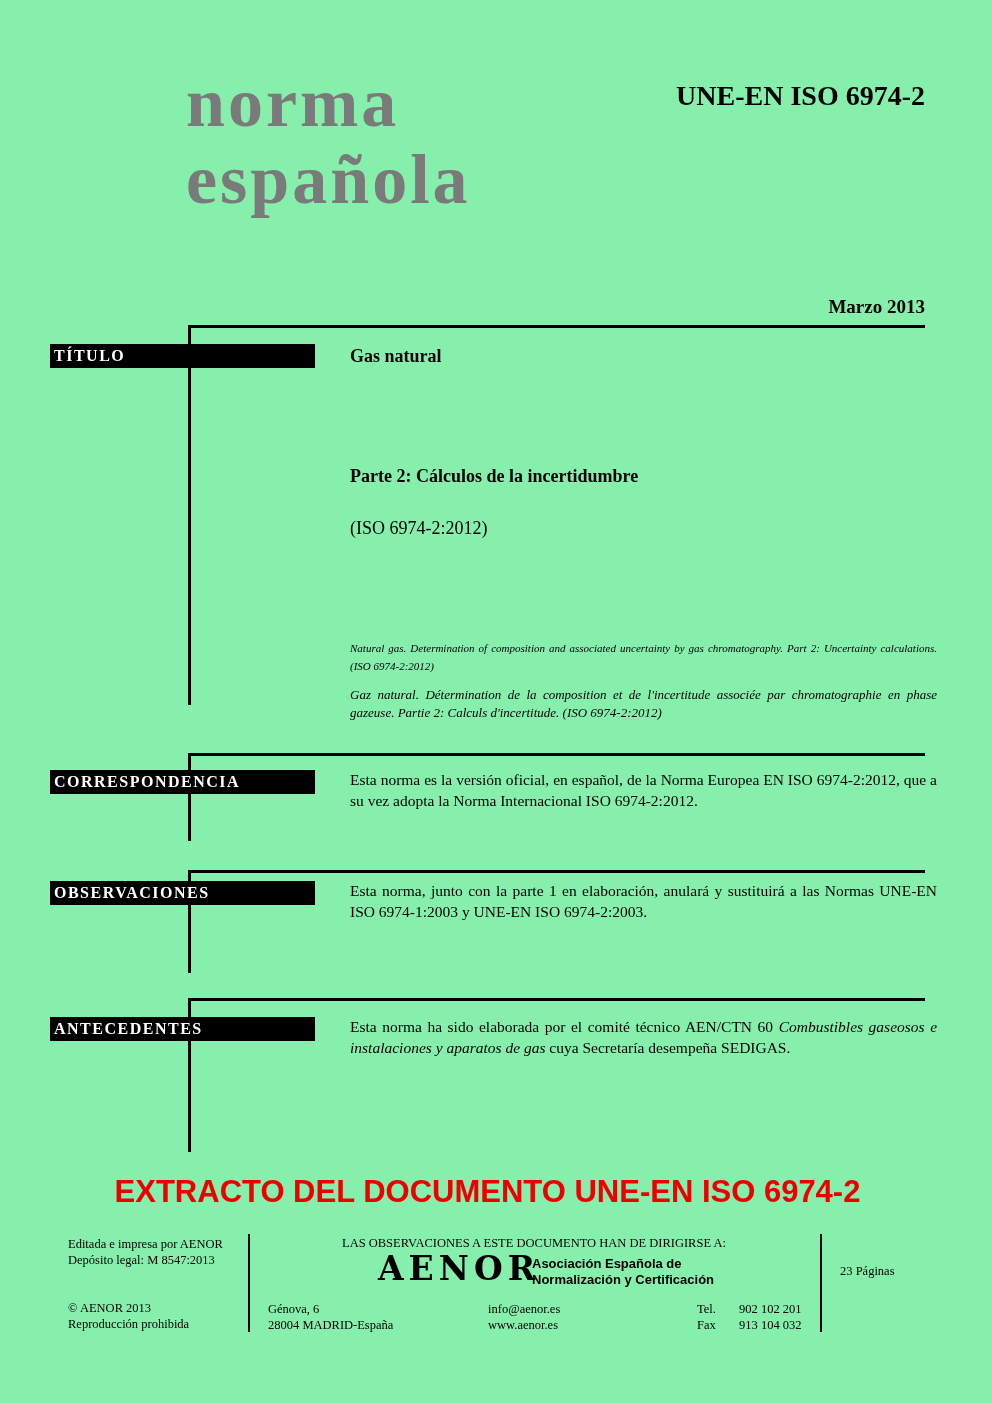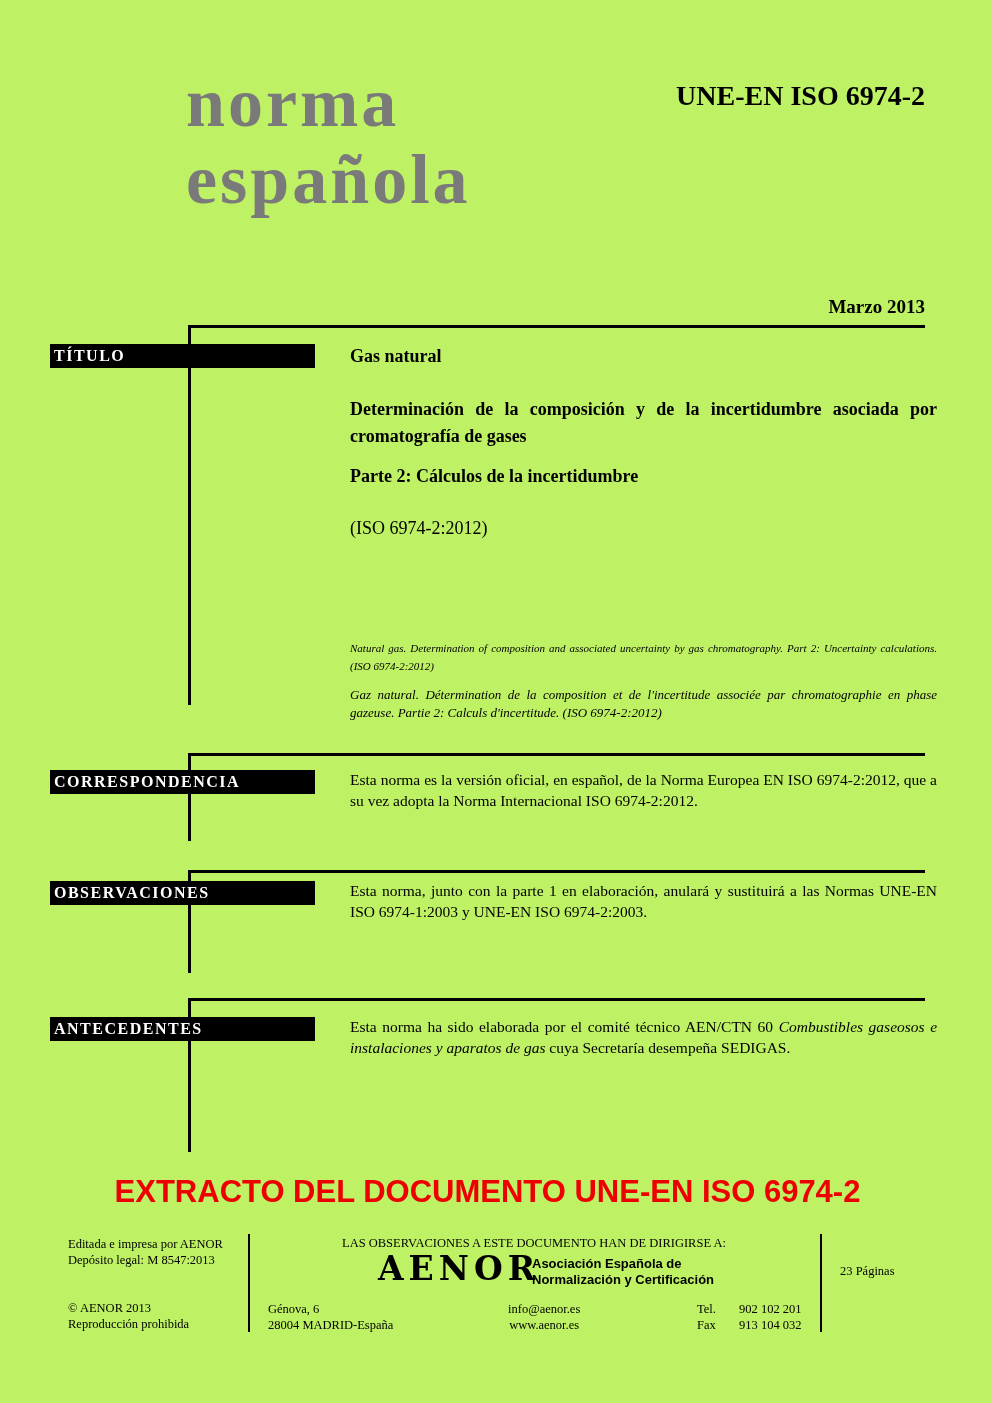--- a/index.html
+++ b/index.html
@@ -1,18 +1,18 @@
 <!DOCTYPE html>
 <html><head>
 <meta charset="utf-8">
 <style>
   html,body { margin:0; padding:0; background:#e8e8e8; }
   .page {
     position:relative; width:992px; height:1403px; margin:0 auto;
-    background:#bef264; overflow:hidden;
+    background:#86efac; overflow:hidden;
     font-family:"Liberation Serif", serif; color:#000;
   }
   
   .logo {
     position:absolute; left:186px; top:64px;
     font-size:70px; line-height:77px; font-weight:bold;
     color:#7a7a7a; letter-spacing:3px;
   }
   .doc-code {
     position:absolute; right:67px; top:80px;
@@ -75,21 +75,21 @@
     position:absolute; left:378px; top:1252px;
     font-family:"DejaVu Serif", serif; font-weight:bold;
     font-size:33px; letter-spacing:5px; line-height:33px;
   }
   .f-org {
     position:absolute; left:532px; top:1256px;
     font-family:"Liberation Sans", sans-serif; font-weight:bold;
     font-size:13px; line-height:15.5px;
   }
   .f-addr  { position:absolute; left:268px; top:1301px; }
-  .f-mail  { position:absolute; left:508px; top:1301px;text-align:center; }
+  .f-mail  { position:absolute; left:488px; top:1301px; }
   .f-tels  { position:absolute; left:697px; top:1301px; }
   .f-tels .lbl { display:inline-block; width:42px; }
   .f-pages { position:absolute; left:840px; top:1264px; font-size:12.5px; }
   p { margin:0; }
 </style>
 </head>
 <body>
 
 <div class="page">
 
@@ -108,21 +108,20 @@
   <div class="vrule vr-obs"></div>
   <div class="hrule rule-ant"></div>
   <div class="vrule vr-ant"></div>
 
   <div class="section-bar bar-titulo">TÍTULO</div>
   <div class="section-bar bar-corr">CORRESPONDENCIA</div>
   <div class="section-bar bar-obs">OBSERVACIONES</div>
   <div class="section-bar bar-ant">ANTECEDENTES</div>
 
   <p class="col t-subject">Gas natural</p>
-  <p class="col t-title">Determinación de la composición y de la incertidumbre asociada por cromatografía de gases</p>
   <p class="col t-part">Parte 2: Cálculos de la incertidumbre</p>
   <p class="col t-iso">(ISO 6974-2:2012)</p>
   <p class="col t-en">Natural gas. Determination of composition and associated uncertainty by gas chromatography. Part 2: Uncertainty calculations. (ISO 6974-2:2012)</p>
   <p class="col t-fr">Gaz natural. Détermination de la composition et de l'incertitude associée par chromatographie en phase gazeuse. Partie 2: Calculs d'incertitude. (ISO 6974-2:2012)</p>
 
   <p class="col t-corr">Esta norma es la versión oficial, en español, de la Norma Europea EN ISO 6974-2:2012, que a su vez adopta la Norma Internacional ISO 6974-2:2012.</p>
   <p class="col t-obs">Esta norma, junto con la parte 1 en elaboración, anulará y sustituirá a las Normas UNE-EN ISO 6974-1:2003 y UNE-EN ISO 6974-2:2003.</p>
   <p class="col t-ant"><span>Esta norma ha sido elaborada por el comité técnico AEN/CTN 60 </span><span class="it">Combustibles gaseosos e instalaciones y aparatos de gas</span><span> cuya Secretaría desempeña SEDIGAS.</span></p>
 
   <div class="extracto">EXTRACTO DEL DOCUMENTO UNE-EN ISO 6974-2</div>

